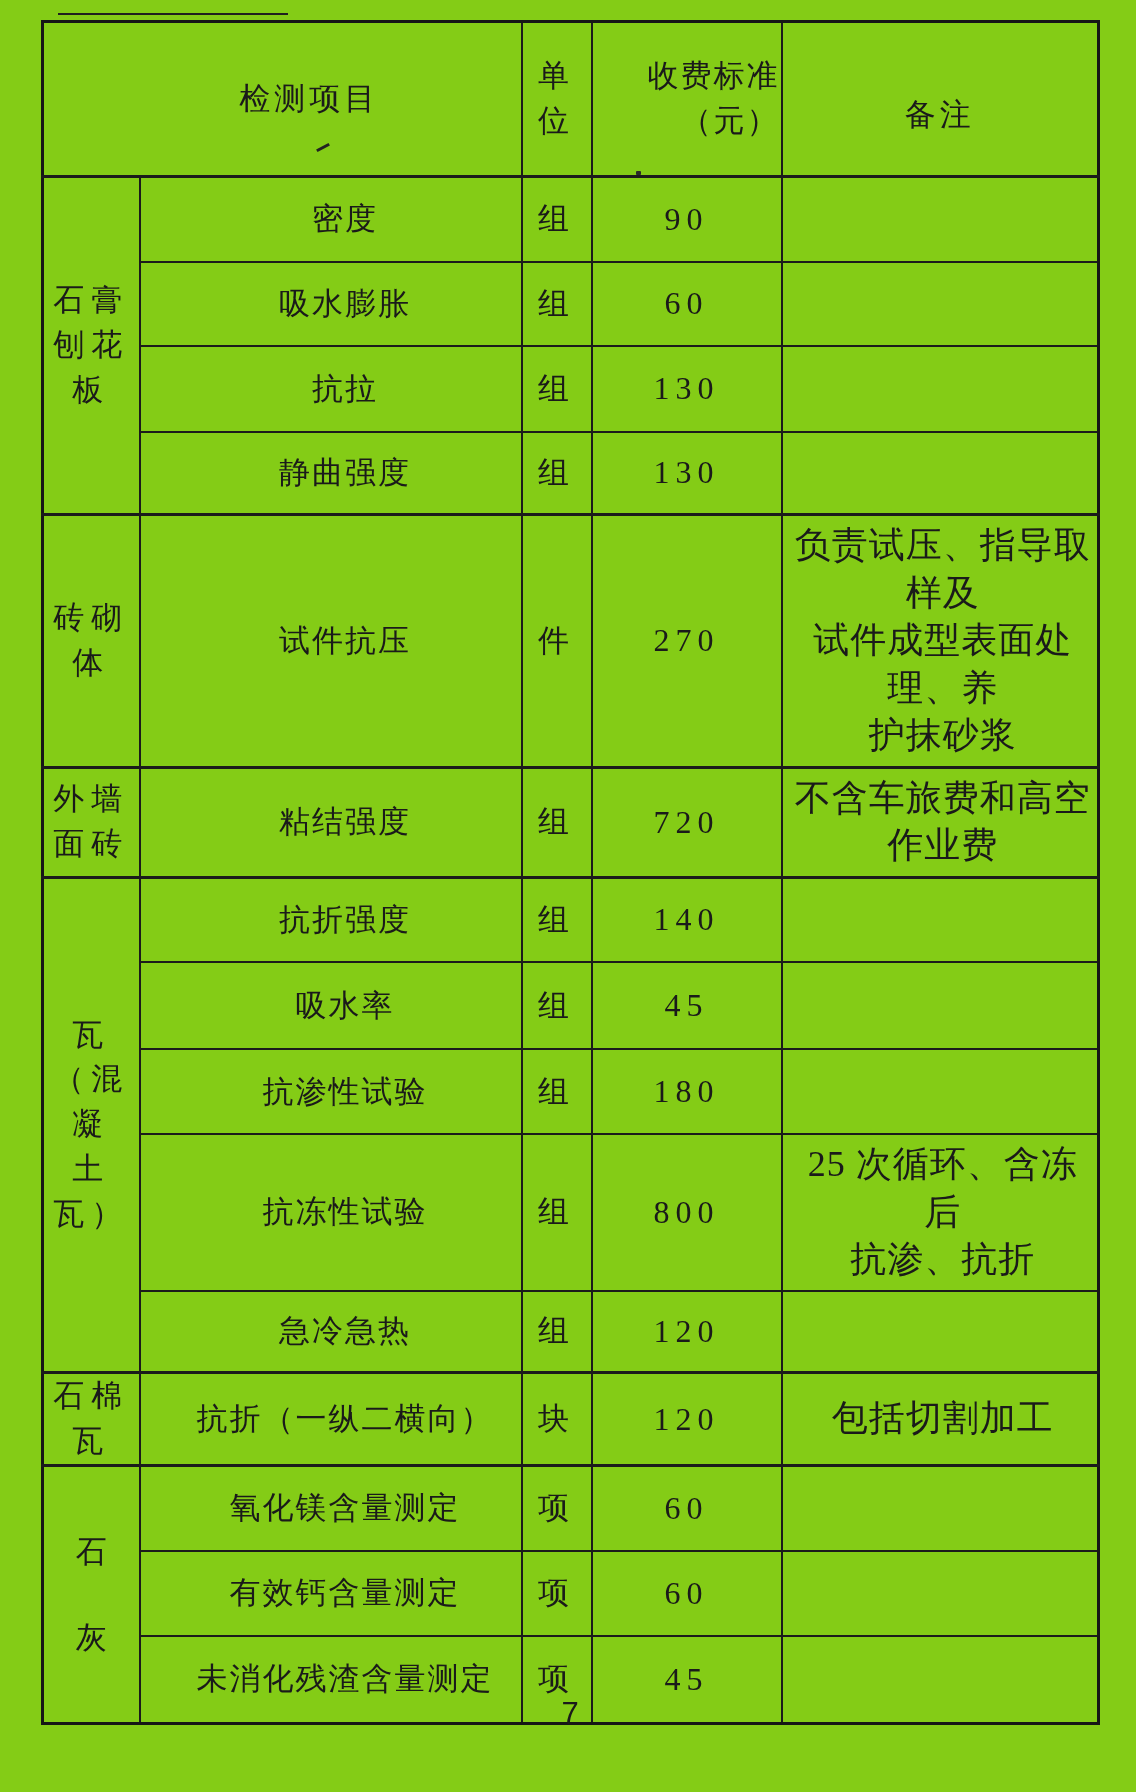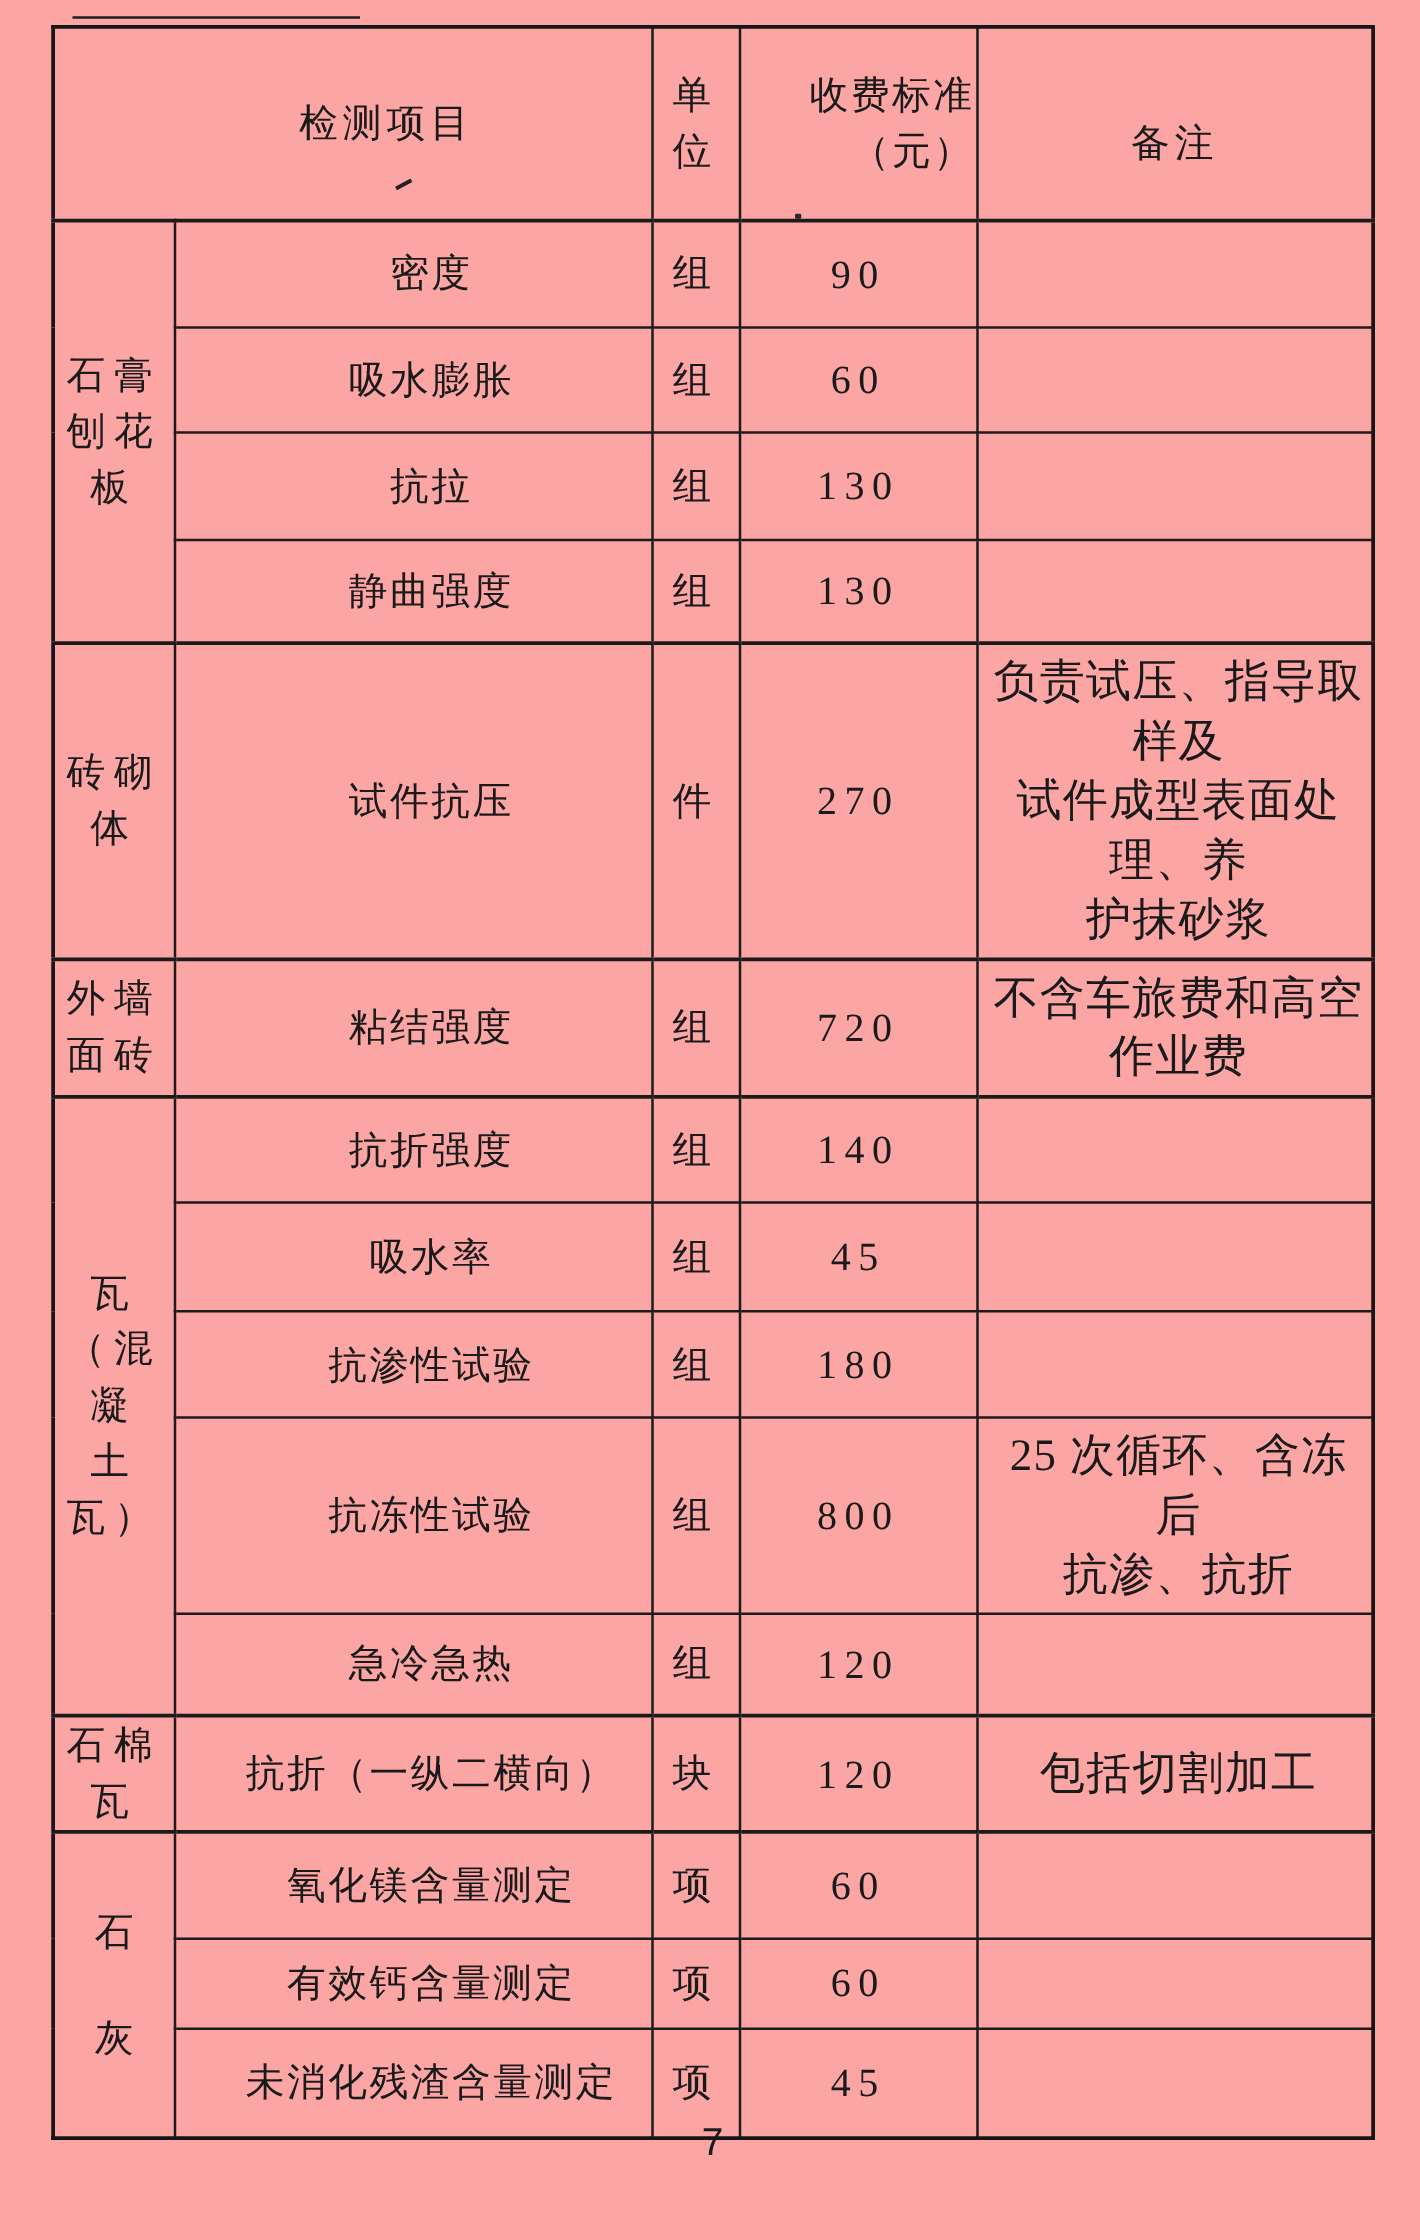--- a/index.html
+++ b/index.html
@@ -1,17 +1,17 @@
 <!DOCTYPE html>
 <html><head>
 <meta charset="utf-8">
 <style>
   html,body { margin:0; padding:0; background:#ffffff; }
   .page {
-    position:relative; width:1136px; height:1792px; background:#fca5a5;
+    position:relative; width:1136px; height:1792px; background:#84cc16;
     font-family:"Liberation Serif","DejaVu Serif",serif;
     color:#1a1a1a; overflow:hidden;
   }
   table.fee {
     position:absolute; left:41px; top:20px; width:1056px;
     border-collapse:collapse; table-layout:fixed;
     border:3px solid #161616;
   }
   td {
     border:2px solid #1b1b1b; vertical-align:middle;
@@ -172,21 +172,21 @@
     </tr>
 
     <tr class="thick" style="height:85px">
       <td rowspan="3" class="cat cat-lime">石
 灰</td>
       <td class="item">氧化镁含量测定</td>
       <td class="unit">项</td>
       <td class="fee">60</td>
       <td class="remark"></td>
     </tr>
-    <tr style="height:72px">
+    <tr style="height:85px">
       <td class="item">有效钙含量测定</td>
       <td class="unit">项</td>
       <td class="fee">60</td>
       <td class="remark"></td>
     </tr>
     <tr style="height:88px">
       <td class="item">未消化残渣含量测定</td>
       <td class="unit">项</td>
       <td class="fee">45</td>
       <td class="remark"></td>

